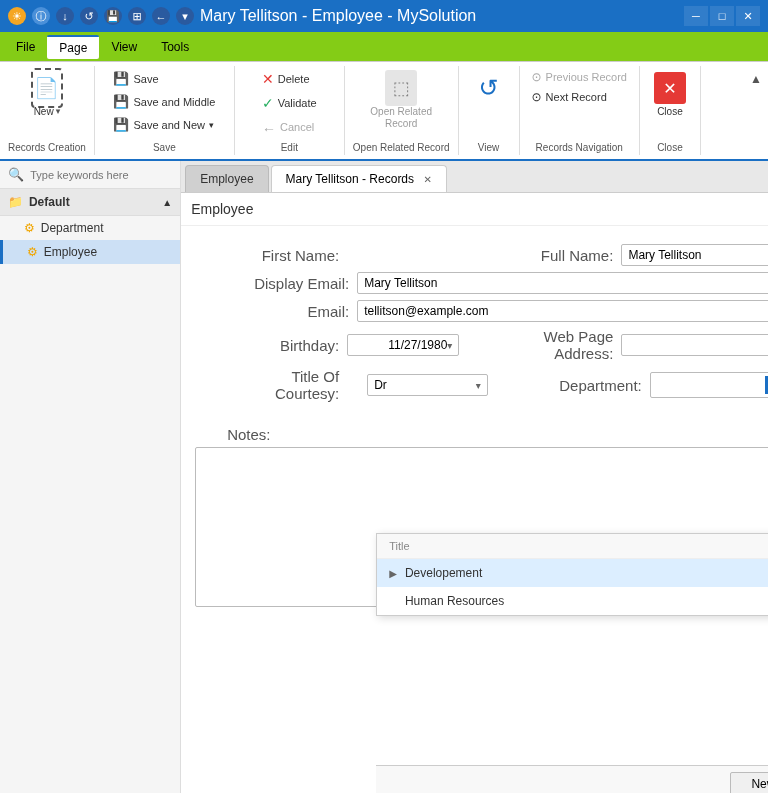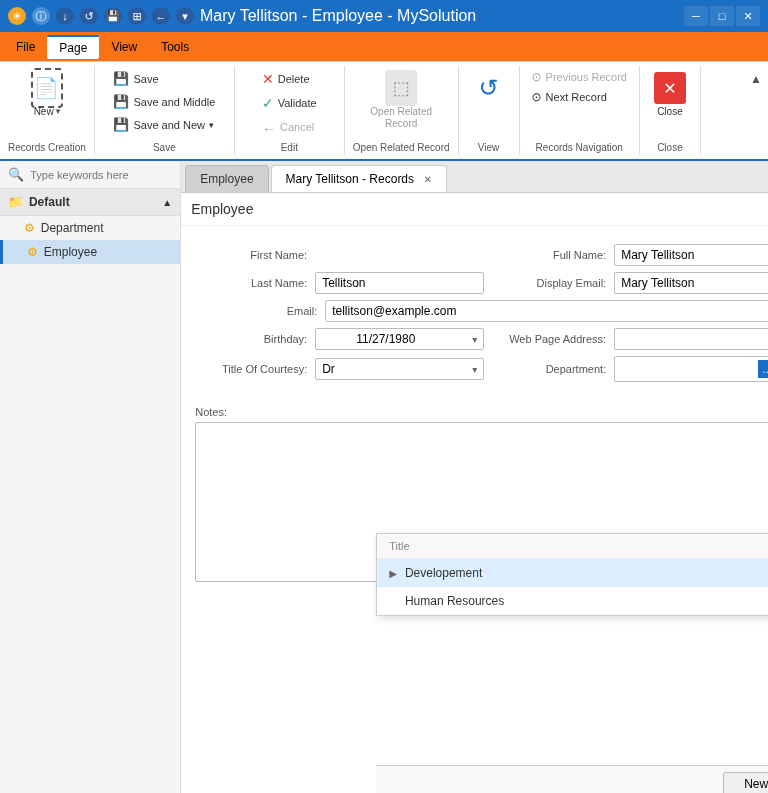--- a/index.html
+++ b/index.html
@@ -20,21 +20,21 @@
     .title-icon { width: 18px; height: 18px; border-radius: 50%; display: flex; align-items: center; justify-content: center; font-size: 11px; }
     .icon-orange { background: #f5a623; }
     .icon-blue { background: #4a90d9; }
     .icon-dark { background: #2a5a9f; }
     .title-bar-title { font-size: 16px; }
     .title-bar-controls { display: flex; gap: 2px; }
     .title-btn { width: 24px; height: 20px; background: rgba(255,255,255,0.1); border: none; color: white; cursor: pointer; display: flex; align-items: center; justify-content: center; font-size: 11px; }
 
     
     .menu-bar {
-      background: #f97316;
+      background: #84cc16;
       height: 30px;
       display: flex;
       align-items: center;
       border-bottom: 1px solid #ccc;
       padding: 0 4px;
     }
     .menu-item {
       padding: 4px 12px;
       cursor: pointer;
       font-size: 12px;
@@ -202,26 +202,27 @@
       margin-bottom: 8px;
     }
     .form-row {
       display: flex;
       align-items: center;
       margin-bottom: 6px;
       padding: 0 4px;
     }
     .form-col { flex: 1; display: flex; align-items: center; }
     .form-label {
-      font-size: 11px;
+      font-size: 15px;
       color: #555;
       width: 120px;
       text-align: right;
       padding-right: 8px;
       flex-shrink: 0;
+      margin-left: 32px;
     }
     .form-input {
       flex: 1;
       border: 1px solid #bbb;
       border-radius: 2px;
       padding: 3px 6px;
       font-size: 12px;
       outline: none;
       background: white;
     }
@@ -502,24 +503,20 @@
             <span class="form-label">First Name:</span>
           </div>
           <div style="width:10px;"></div>
           <div class="form-col">
             <span class="form-label">Full Name:</span>
             <input class="form-input" type="text" value="Mary Tellitson" style="">
           </div>
         </div>
 
         <div class="form-row">
-          <div class="form-col">
-            <span class="form-label">Last Name:</span>
-            <input class="form-input" type="text" value="Tellitson" style="">
-          </div>
           <div style="width:10px;"></div>
           <div class="form-col">
             <span class="form-label">Display Email:</span>
             <input class="form-input" type="text" value="Mary Tellitson" style="">
           </div>
         </div>
 
         <div class="form-row">
           <div style="width:10px;"></div>
           <div class="form-col">
@@ -539,21 +536,21 @@
           <div style="width:10px;"></div>
           <div class="form-col">
             <span class="form-label">Web Page Address:</span>
             <input class="form-input" type="text" value="" style="">
           </div>
         </div>
 
         <div class="form-row">
           <div class="form-col">
             <span class="form-label">Title Of Courtesy:</span>
-            <div class="form-input-select" style="flex:1;">
+            <div class="form-input-select" style="flex:1;margin-left:20px;">
               <span>Dr</span>
               <span class="select-arrow">▾</span>
             </div>
           </div>
           <div style="width:10px;"></div>
           <div class="form-col">
             <span class="form-label">Department:</span>
             <div class="form-input-department" style="flex:1;">
               <span></span>
               <button class="dept-btn">…</button>

